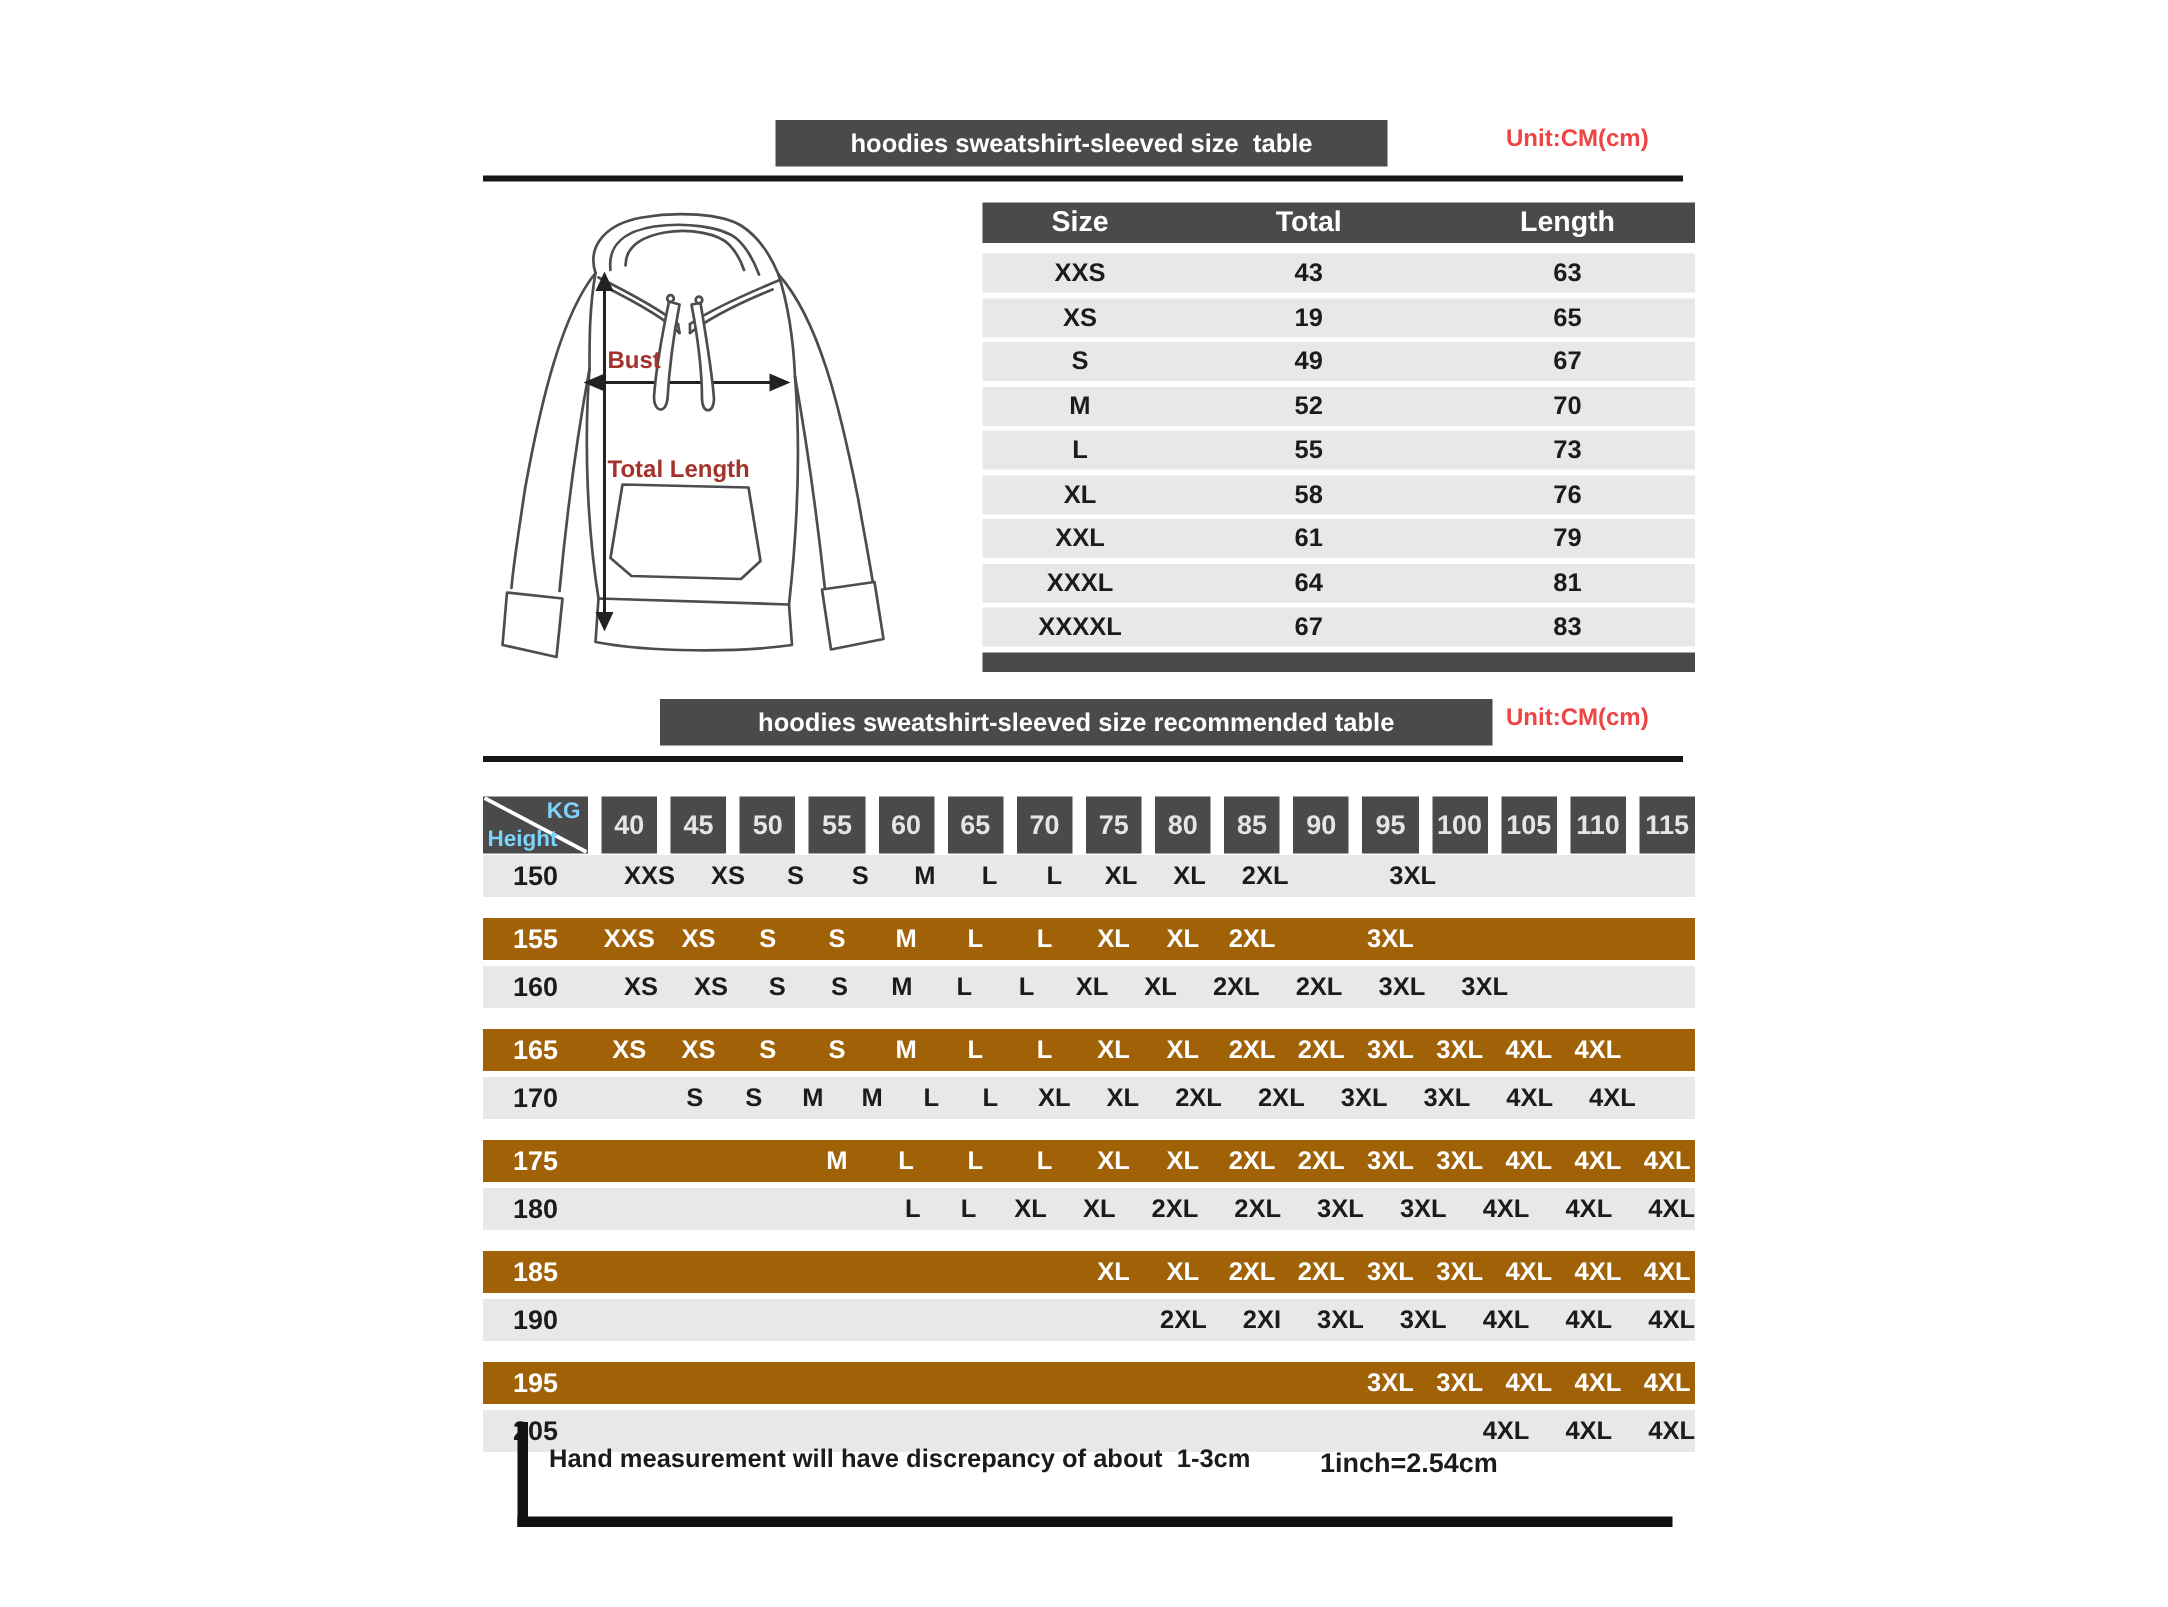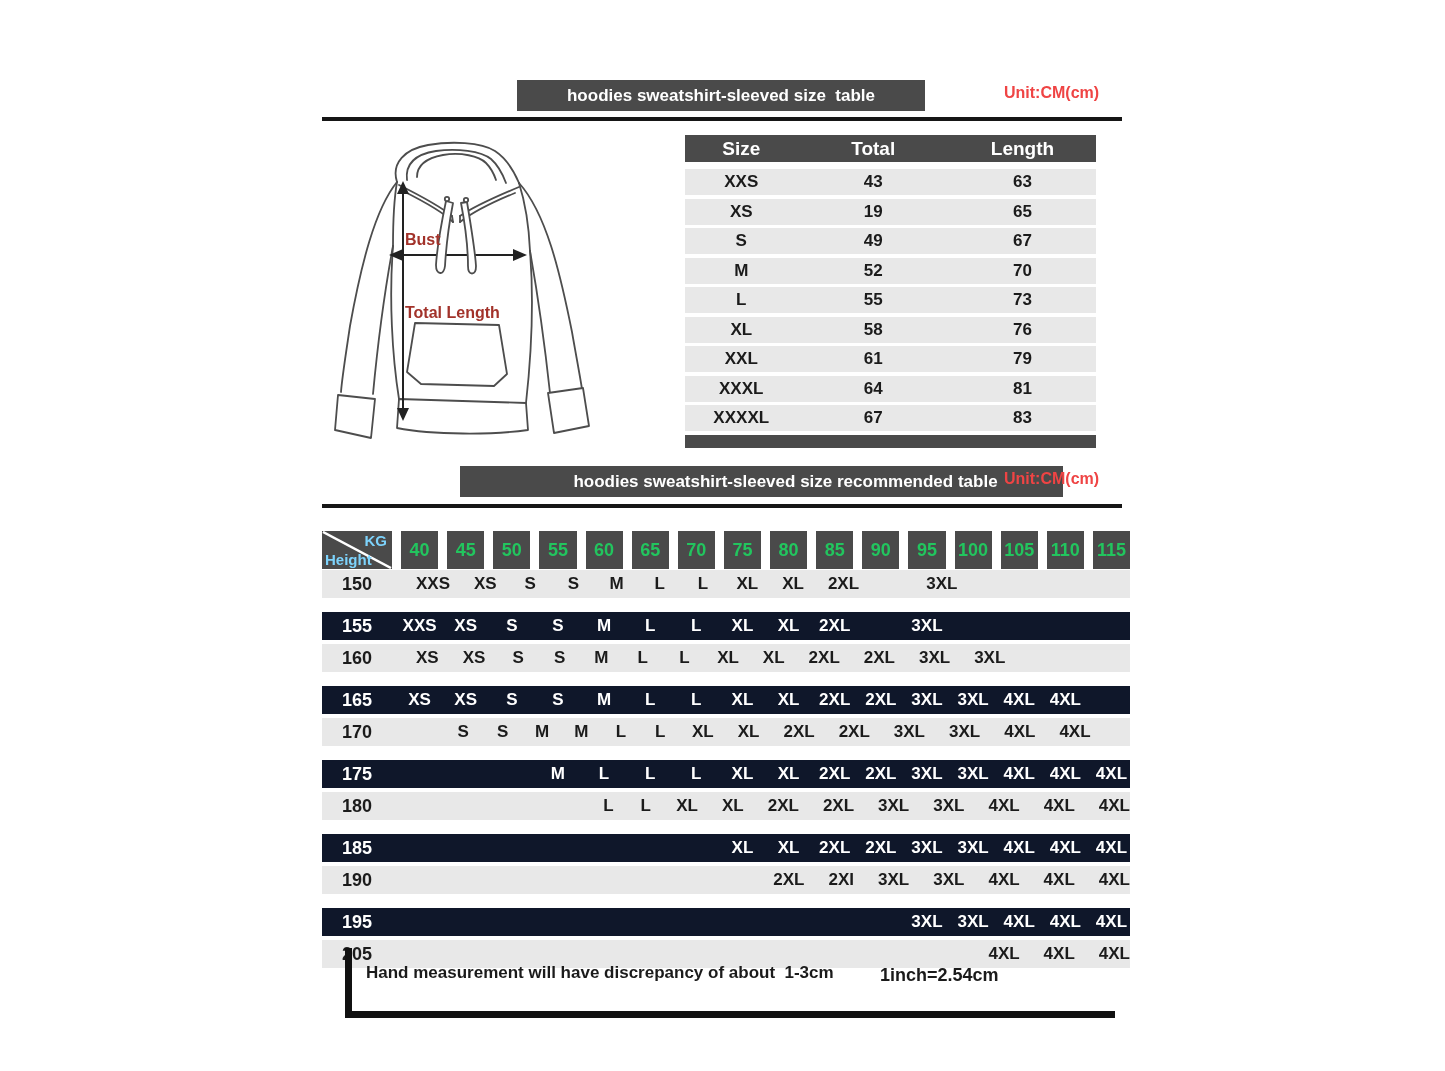--- a/index.html
+++ b/index.html
@@ -7,56 +7,56 @@
     position:relative; width:1445px; height:1071px; background:#ffffff;
     font-family:"Liberation Sans", sans-serif; font-weight:bold; color:#1b1b1b;
     overflow:hidden;
   }
   
   .bar-title {
     position:absolute; background:#4a4a4a; color:#ffffff;
     font-size:17px; height:31px; line-height:31px; text-align:center; white-space:pre;
   }
   #t1 { left:517px; top:80px;  width:408px; }
-  #t2 { left:460px; top:466px; width:555px;padding-left:48px; }
+  #t2 { left:440px; top:466px; width:555px; }
   .unit { position:absolute; font-size:16px; color:#ef4444; }
   #u1 { left:1004px; top:84px; }
   #u2 { left:1004px; top:470px; }
   .divider { position:absolute; left:322px; width:800px; height:4px; background:#161616; }
   #d1 { top:117px; } #d2 { top:504px; }
 
   
   .hoodie { position:absolute; left:333px; top:133px; width:275px; height:325px; }
   .ln { fill:none; stroke:#4d4d4d; stroke-width:1.8; stroke-linecap:round; stroke-linejoin:round; }
   .fillw { fill:#ffffff; stroke:#4d4d4d; stroke-width:1.8; stroke-linejoin:round; }
   .arrow { stroke:#222222; stroke-width:2; }
   .ahead { fill:#222222; stroke:none; }
   .red-label { font:bold 16px "Liberation Sans", sans-serif; fill:#a2322a; }
 
   
-  .size-table { position:absolute; left:685px; top:135px; width:411px;border-radius:23px; }
+  .size-table { position:absolute; left:655px; top:135px; width:475px;border-radius:23px; }
   .st-header { display:flex; height:27px; background:#4a4a4a; color:#ffffff;
                font-size:19px; line-height:27px; text-align:center; margin-bottom:7px; }
   .st-row { display:flex; height:26px; background:#e8e8e8; font-size:17px;
             line-height:26px; text-align:center; margin-bottom:3.5px; }
   .st-c1 { width:130px; } .st-c2 { width:175px; } .st-c3 { width:170px; }
   .st-footer { height:13px; background:#4a4a4a; margin-top:1px; }
 
   
   .rec-table { position:absolute; left:322px; top:531px; width:808px; }
   .rt-grid { display:grid; grid-template-columns:70px repeat(16, 1fr); column-gap:9px; }
   .rt-header { height:38px; margin-bottom:1px; }
   .rt-corner { position:relative; background:#4a4a4a; color:#7dd3fc; }
   .rt-corner svg { position:absolute; left:0; top:0; }
   .rt-corner .kg  { position:absolute; top:1px;  right:5px; font-size:15px; }
   .rt-corner .hgt { position:absolute; bottom:1px; left:3px; font-size:15px; }
-  .rt-hbox { background:#4a4a4a; color:#22c55e; font-size:18px; line-height:38px; text-align:center; }
+  .rt-hbox { background:#4a4a4a; color:#e5e5e5; font-size:18px; line-height:38px; text-align:center; }
   .rt-row { height:28px; line-height:28px; margin-bottom:4px; text-align:center; font-size:17px; }
   .rt-row.light { background:#e8e8e8; color:#1b1b1b;gap:24px; }
-  .rt-row.dark  { background:#0f172a; color:#ffffff;margin-top:14px; }
+  .rt-row.dark  { background:#a16207; color:#ffffff;margin-top:14px; }
   .rt-label { font-size:18px; }
 
   
   .vbar { position:absolute; left:345px; top:948px; width:7px;  height:70px; background:#111111; }
   .hbar { position:absolute; left:345px; top:1011px; width:770px; height:7px; background:#111111; }
   .note { position:absolute; left:366px; top:963px; font-size:17px; white-space:pre; }
   .conv { position:absolute; left:880px; top:965px; font-size:18px; }
 </style>
 </head>
 <body>

